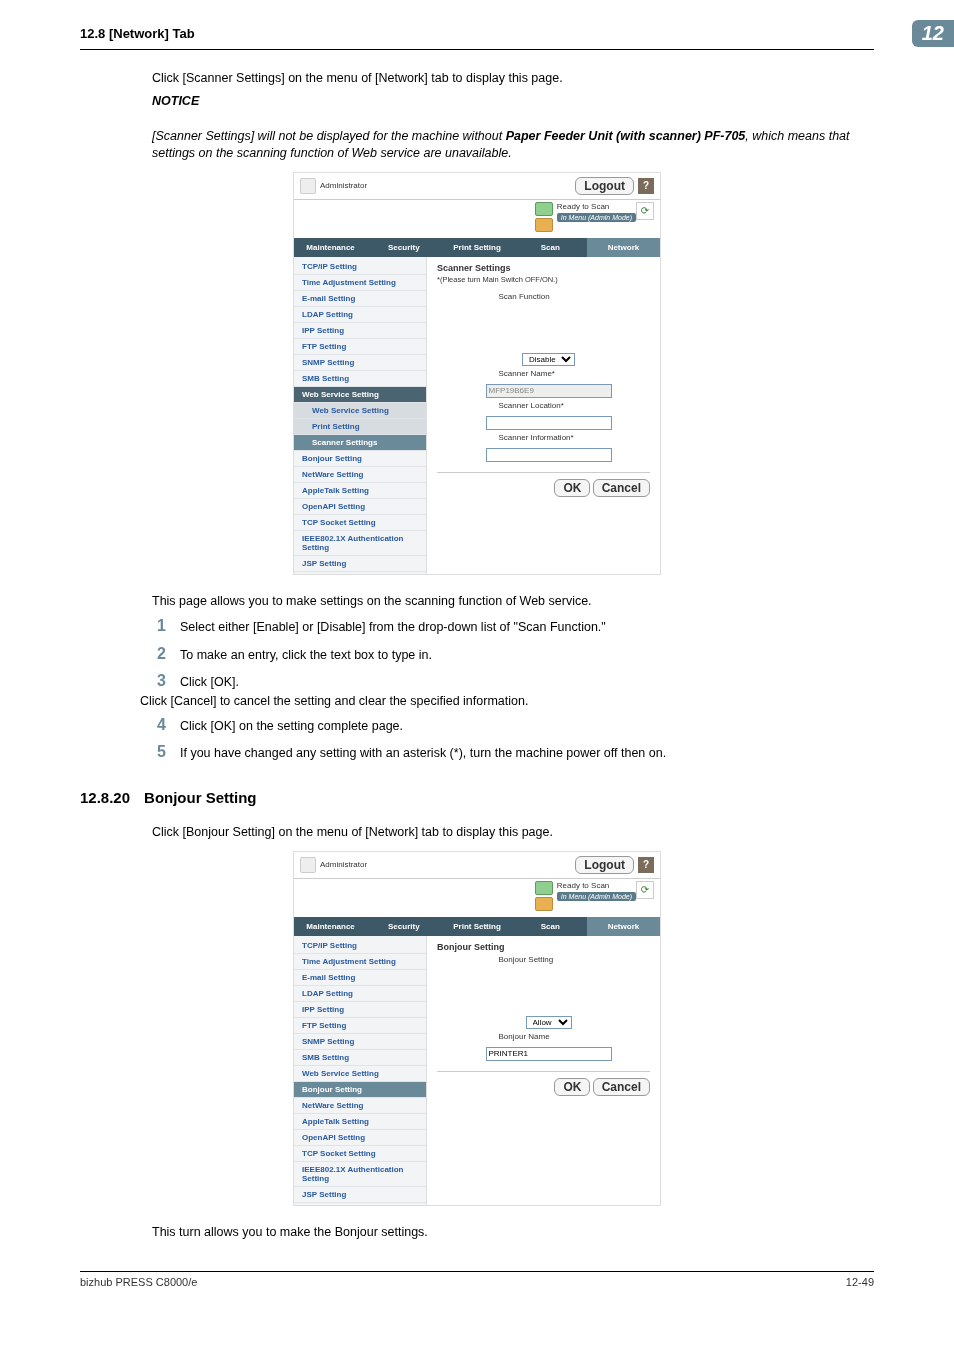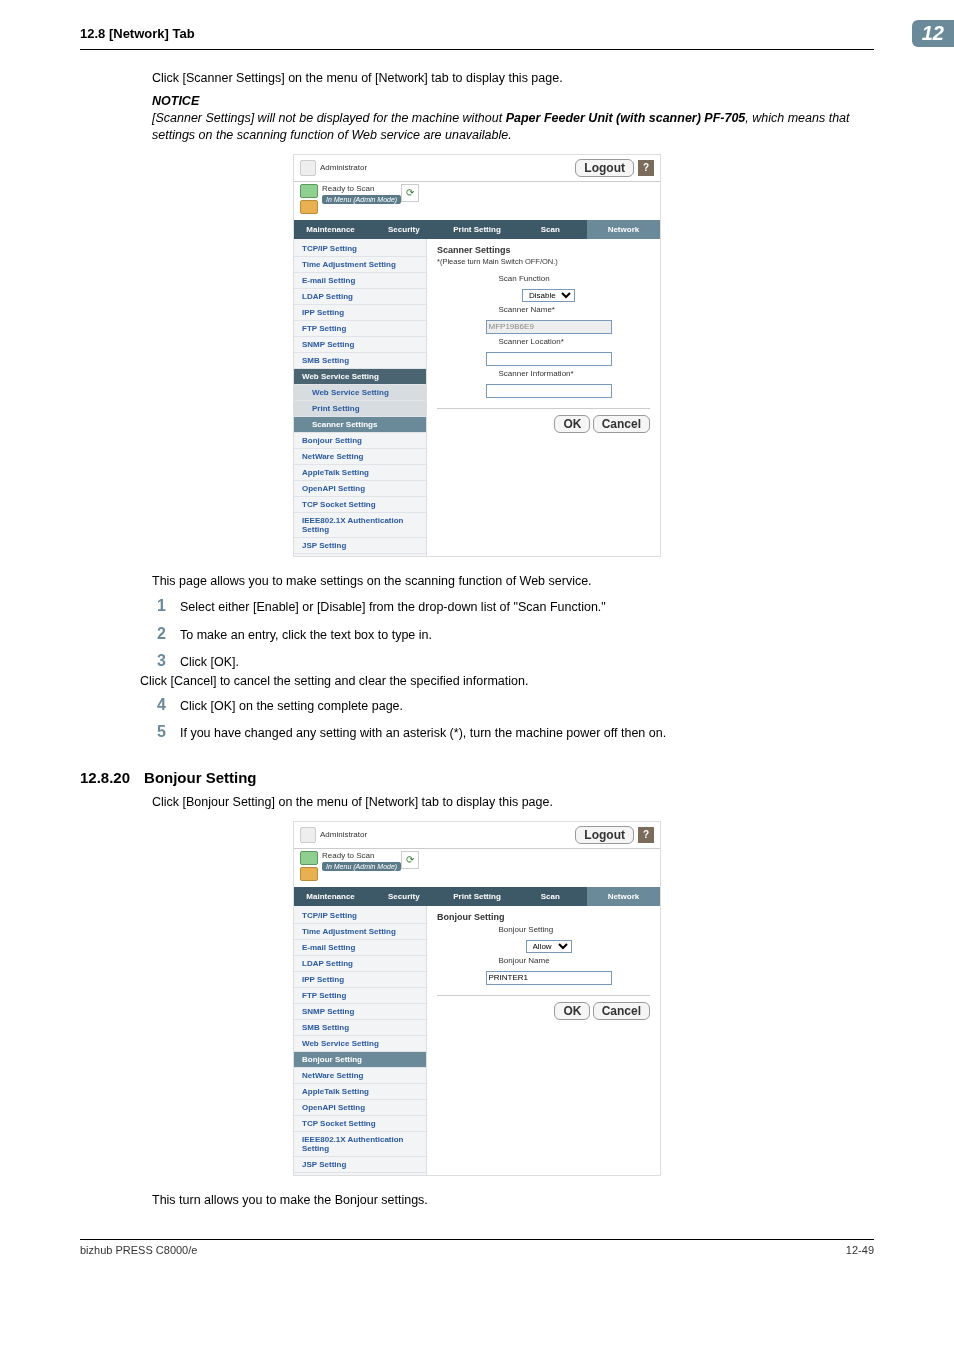--- a/index.html
+++ b/index.html
@@ -49,20 +49,21 @@
     font-weight: bold;
   }
   .section-title {
     font-size: 15px;
     font-weight: bold;
   }
   .indent {
     margin-left: 72px;
     font-size: 12.5px;
     line-height: 1.35;
+    margin-top: 18px;
   }
   .notice-label {
     font-style: italic;
     font-weight: bold;
     margin-top: 6px;
   }
   .notice-body {
     font-style: italic;
   }
   .notice-body b { font-style: italic; }
@@ -103,21 +104,21 @@
     font-size:12px;
     border-radius:6px;
     font-weight:bold;
   }
   .help-btn {
     width:16px;height:16px;
     display:inline-flex;align-items:center;justify-content:center;
     background:#7a6b5a;color:#fff;font-weight:bold;font-size:10px;
   }
   .status-row {
-    display:flex; justify-content:flex-start; align-items:flex-start;
+    display:flex; justify-content:flex-end; align-items:flex-start;
     padding: 2px 6px 6px 6px;
   }
   .status-left { display:flex; gap:4px; }
   .status-ico {
     width:16px;height:12px;background:#e8b050;border:1px solid #b98c3a;border-radius:2px;
   }
   .status-ico.green { background:#8fcf8f;border-color:#5c9a5c; }
   .status-text-stack { display:flex;flex-direction:column;gap:2px; }
   .status-line2 {
     background:#5a7a8a;color:#fff;padding:1px 4px;font-size:7px;border-radius:2px;
@@ -169,21 +170,21 @@
     padding:6px 10px;
     position: relative;
   }
   .content-title { font-weight:bold; font-size:9px; margin-bottom:2px; }
   .content-note { font-size:7.5px; color:#333; margin-bottom:8px; }
   .field-row {
     display:flex; gap:6px; margin:3px 0; align-items:center; padding-left: 10px; flex-direction: column;
   }
   .field-label { width:100px; font-size:8px; }
   .field-select {
-    font-size:8px; border:1px solid #7a99b8; background:#fff; padding:0 2px;
+    font-size:8px; border:1px solid #7a99b8; background:#fff; padding:0 2px;margin-top:46px;
   }
   .field-input {
     font-size:8px; border:1px solid #7a99b8; background:#fff; width:120px; padding:0 2px; height:12px;
   }
   .field-input.disabled { background:#eee; color:#888; }
   .button-row {
     text-align:right; border-top:1px solid #ccc; margin-top:10px; padding-top:6px;
   }
   .step-row {
     display:flex; gap:14px; margin: 8px 0 2px 72px; align-items:flex-start;

